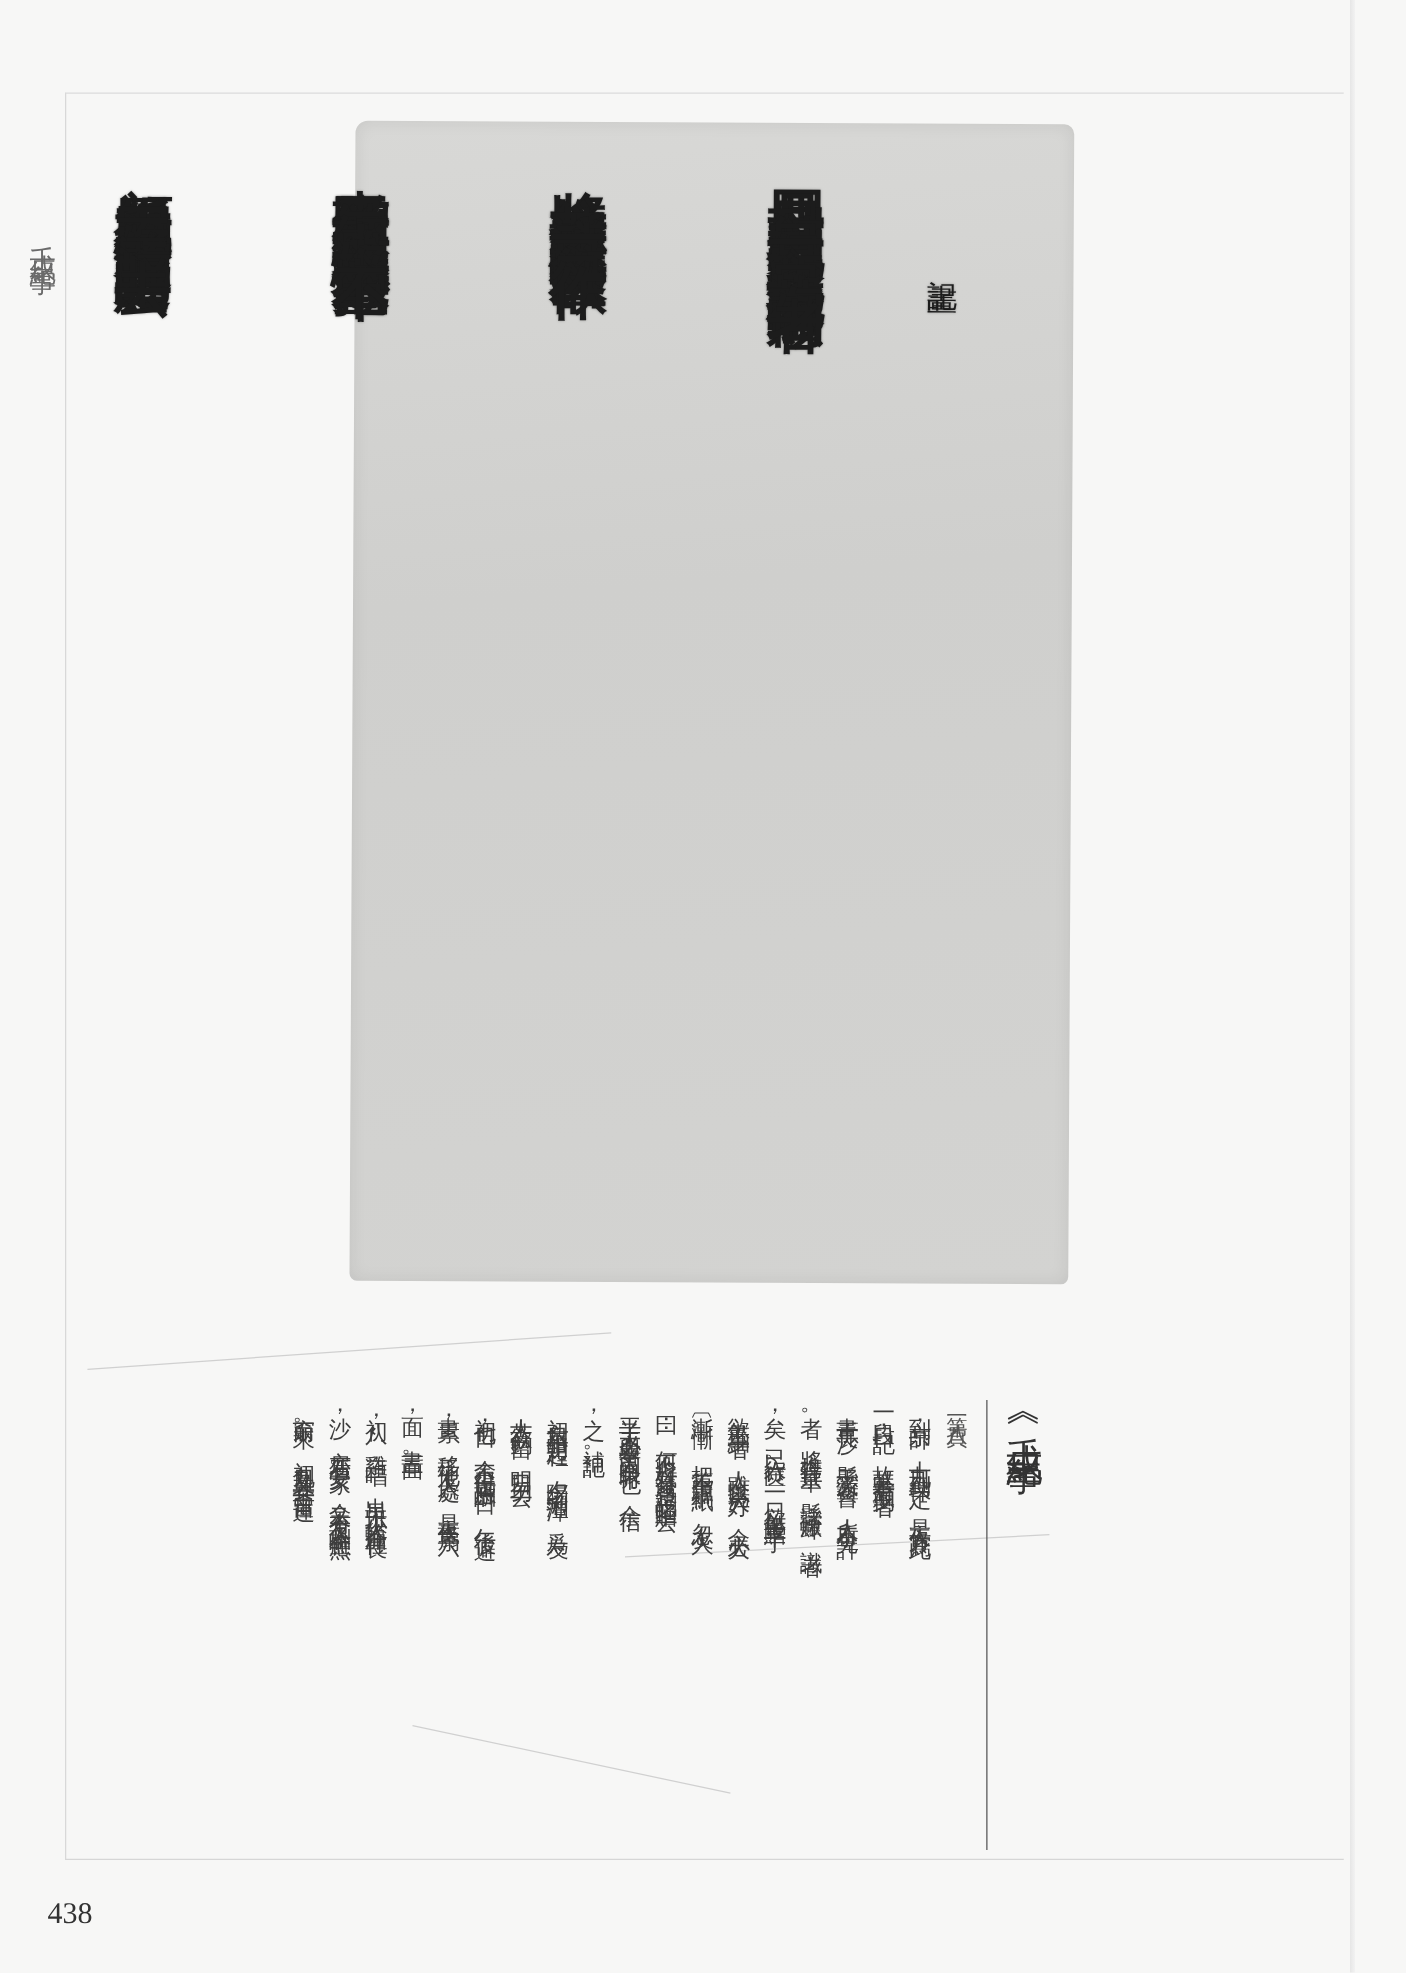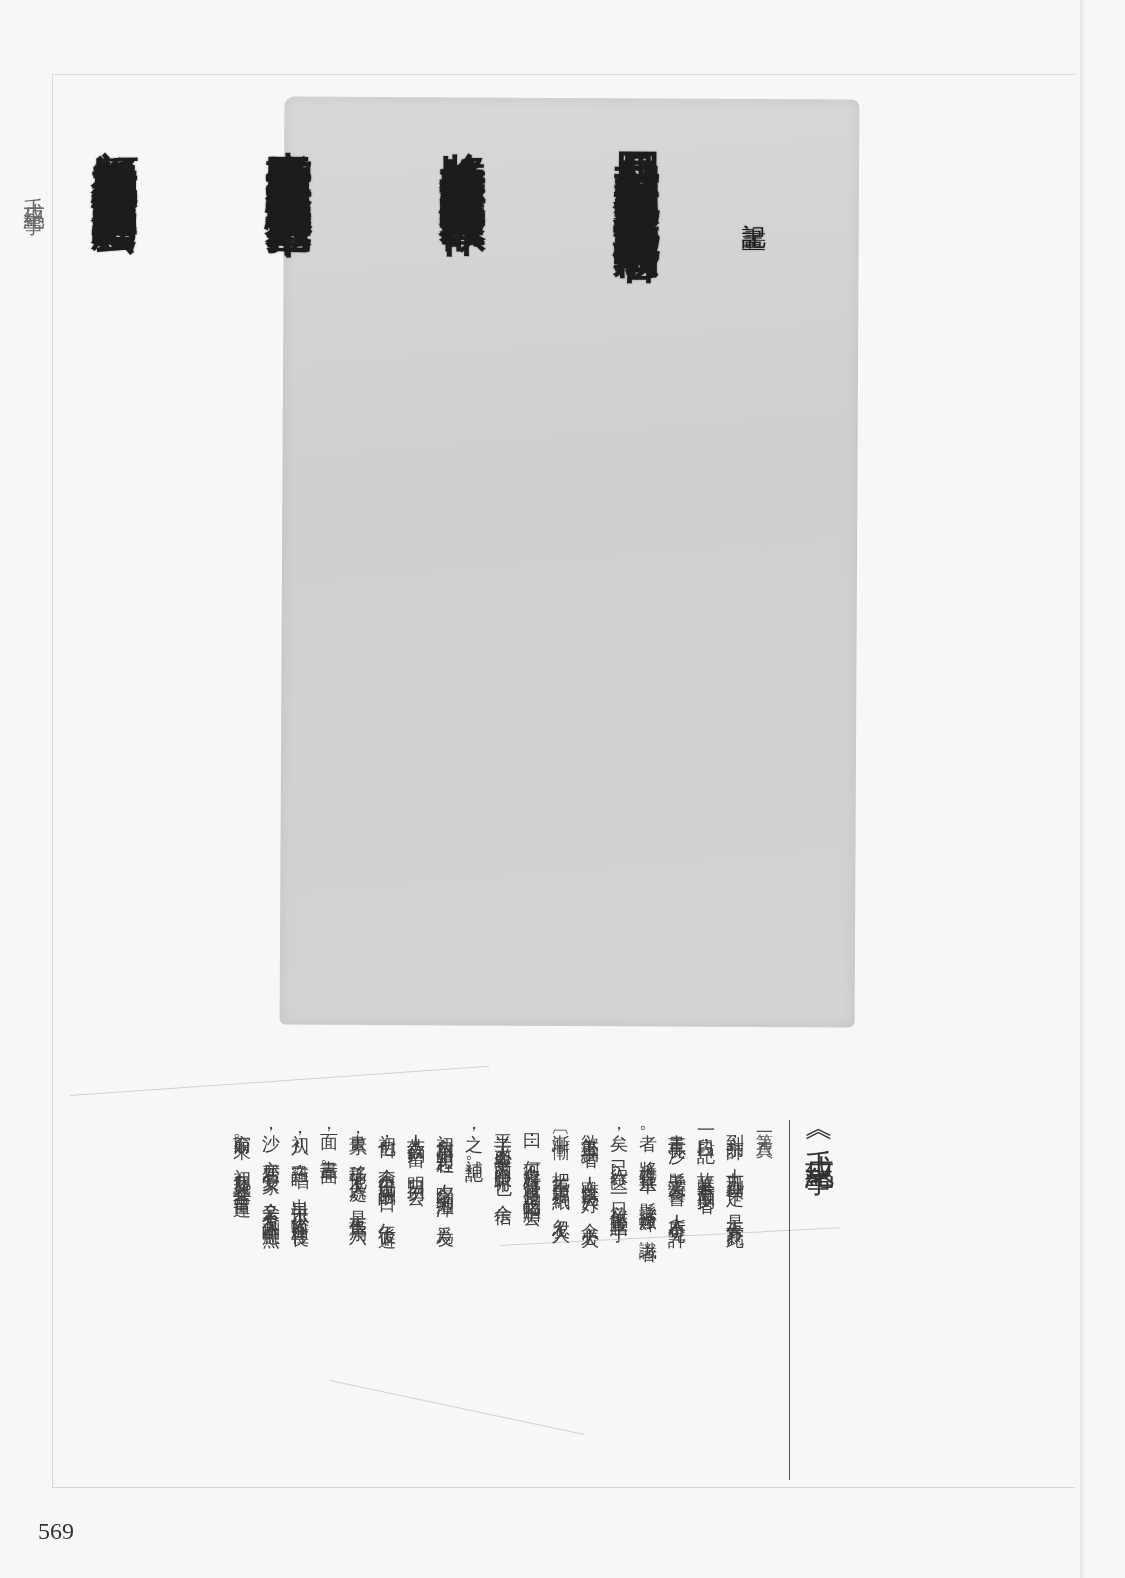--- a/index.html
+++ b/index.html
@@ -108,13 +108,13 @@
     <span class="caption-line">人苦欲鈎留，明日勿去。</span>
     <span class="caption-line">初七日，余不得已應酬一日，午後避</span>
     <span class="caption-line">畫累，移于他友人處。是夜畫扇六</span>
     <span class="caption-line">面，書三面。</span>
     <span class="caption-line">初八，雞三唱，出早班小火輪船往長</span>
     <span class="caption-line">沙，亦居石安家。余又有友人酬應無</span>
     <span class="caption-line">窮而來。初九日又要苦苦留連</span>
   </div>
 </div>
 
-<div class="page-number">569</div>
+<div class="page-number">438</div>
 
 </body></html>

